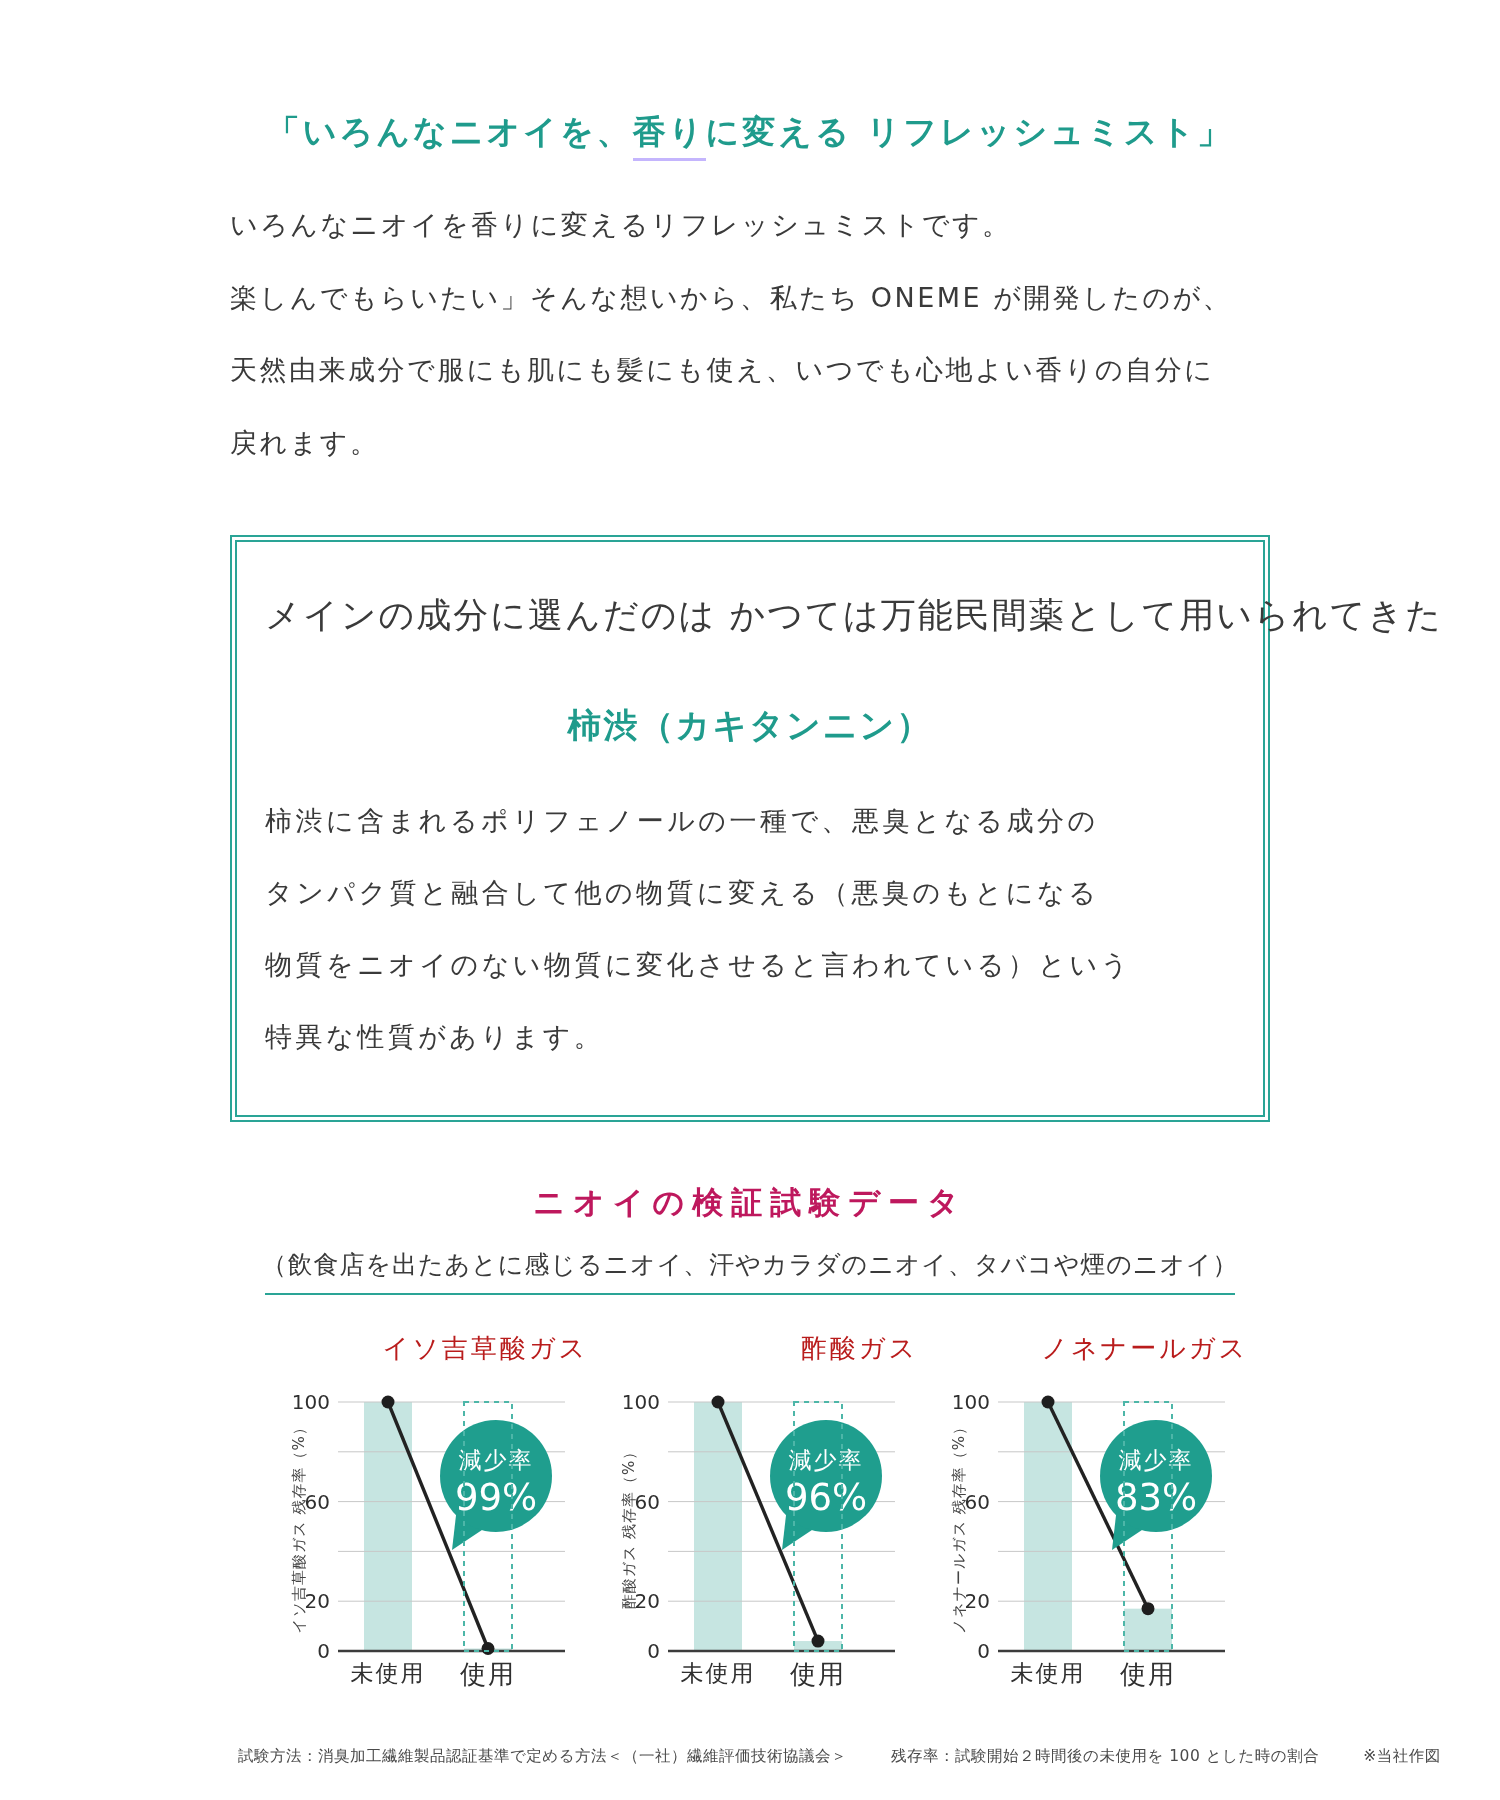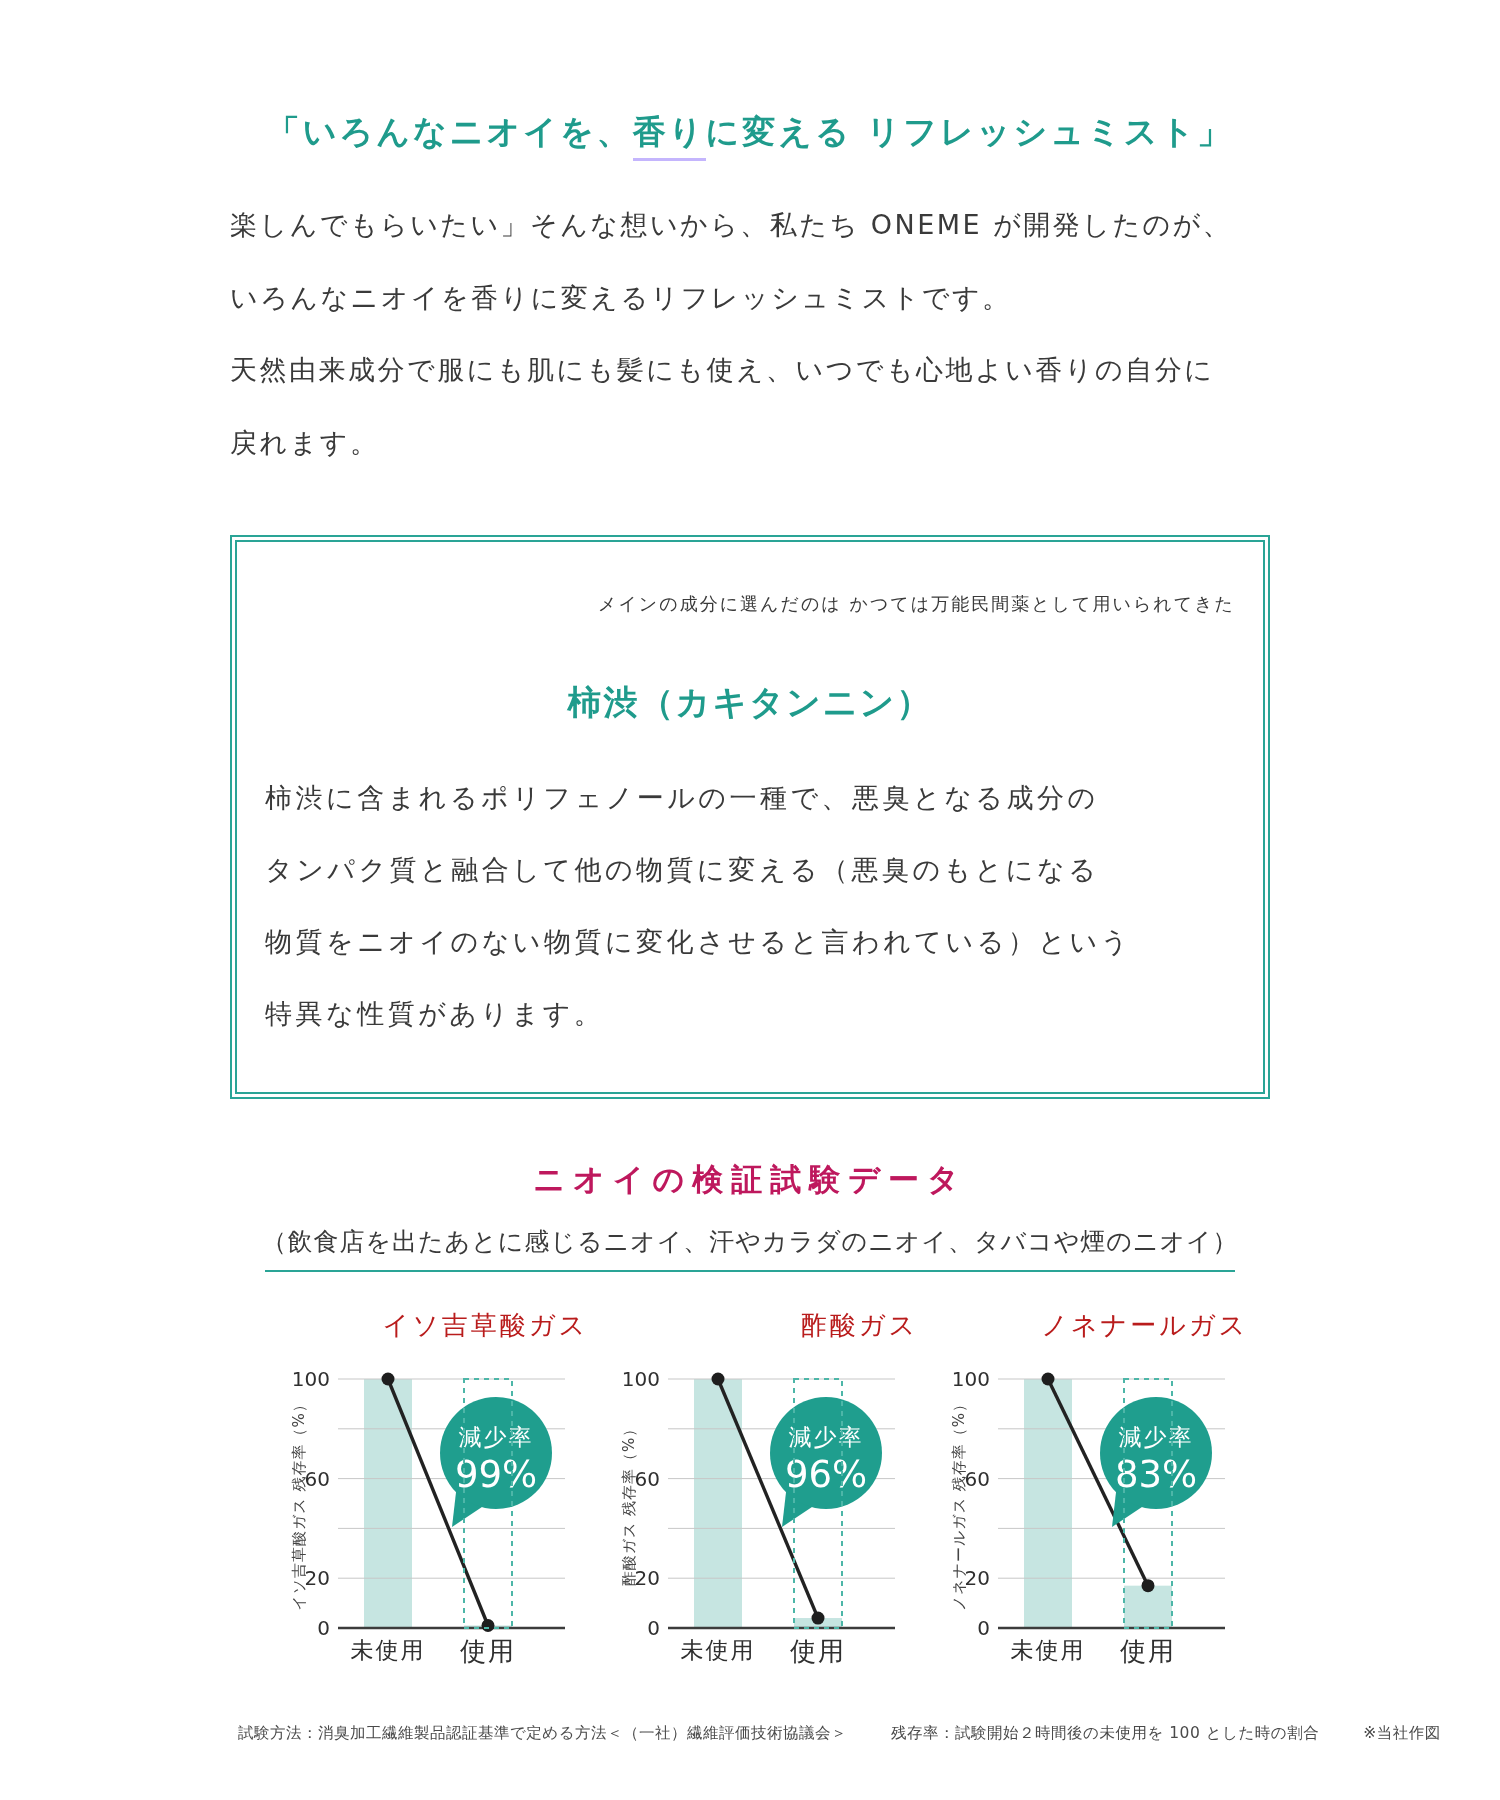--- a/index.html
+++ b/index.html
@@ -15,21 +15,21 @@
     text-align:center; color:#1f9b8c; font-size:33px; font-weight:bold;
     letter-spacing:3px; white-space:nowrap;
   }
   .main-title .underlined { border-bottom:3px solid #c4b5fd; padding-bottom:7px; }
 
   .intro { margin-top:34px; font-size:27px; letter-spacing:2.5px; }
   .intro .line { line-height:72.5px; white-space:nowrap; }
 
   .info-box { margin-top:56px; border:2px solid #2aa496; padding:3px; }
   .info-box-inner { border:2px solid #2aa496; padding:50px 28px 42px; }
-  .box-lead { text-align:right; font-size:18px; letter-spacing:2px; white-space:nowrap; }
+  .box-lead { text-align:right; font-size:35px; letter-spacing:2px; white-space:nowrap; }
   .box-heading {
     text-align:center; color:#1f9b8c; font-size:34px; font-weight:bold;
     margin-top:64px; letter-spacing:2px;
   }
   .box-body { margin-top:36px; font-size:27px; letter-spacing:3.5px; }
   .box-body .line { line-height:72px; white-space:nowrap; }
 
   .section-title {
     margin-top:60px; text-align:center; color:#be185d;
     font-size:31px; font-weight:bold; letter-spacing:8px;
@@ -54,22 +54,22 @@
 </head>
 <body>
 
 <div class="content">
 
   <div class="main-title">
     <span>「いろんなニオイを、</span><span class="underlined">香り</span><span>に変える リフレッシュミスト」</span>
   </div>
 
   <div class="intro">
+    <div class="line">いろんなニオイを香りに変えるリフレッシュミストです。</div>
     <div class="line">楽しんでもらいたい」そんな想いから、私たち ONEME が開発したのが、</div>
-    <div class="line">いろんなニオイを香りに変えるリフレッシュミストです。</div>
     <div class="line">天然由来成分で服にも肌にも髪にも使え、いつでも心地よい香りの自分に</div>
     <div class="line">戻れます。</div>
   </div>
 
   <div class="info-box">
     <div class="info-box-inner">
       <div class="box-lead">メインの成分に選んだのは かつては万能民間薬として用いられてきた</div>
       <div class="box-heading">柿渋（カキタンニン）</div>
       <div class="box-body">
         <div class="line">柿渋に含まれるポリフェノールの一種で、悪臭となる成分の</div>

